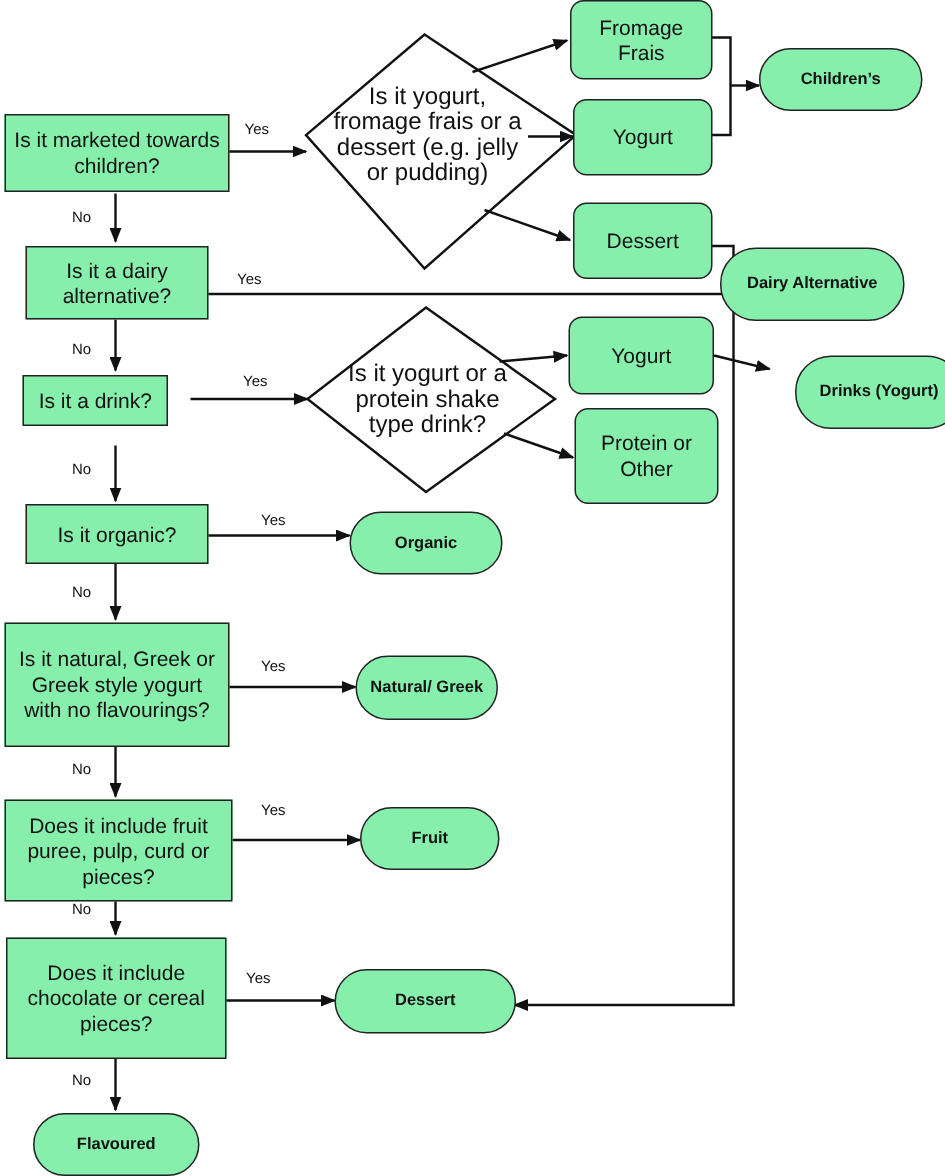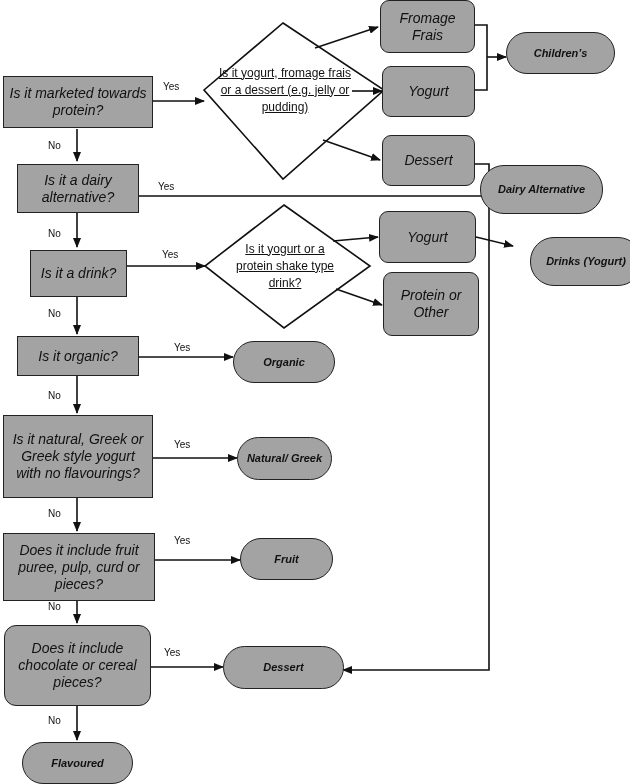--- a/index.html
+++ b/index.html
@@ -1,21 +1,21 @@
 <!DOCTYPE html>
 <html><head>
 <meta charset="utf-8">
 <style>
   html, body { margin:0; padding:0; background:#ffffff; }
   body { width:630px; height:784px; position:relative; overflow:hidden; font-family:"Liberation Sans", sans-serif; color:#111; }
   svg { position:absolute; left:0; top:0; }
-  .box { position:absolute; box-sizing:border-box; border:1.6px solid #222; background:#a3a3a3; display:flex; align-items:center; justify-content:center; text-align:center; font-size:14px; line-height:17px; padding:2px 4px;font-style:italic; }
+  .box { position:absolute; box-sizing:border-box; border:1.6px solid #222; background:#86efac; display:flex; align-items:center; justify-content:center; text-align:center; font-size:14px; line-height:17px; padding:2px 4px; }
   .rbox { border-radius:9px; }
   .term { border-radius:22px; font-weight:bold; font-size:11px; line-height:17px; }
-  .dtext { position:absolute; text-align:center; font-size:12px; line-height:17px; display:flex; align-items:center; justify-content:center;text-decoration:underline; }
+  .dtext { position:absolute; text-align:center; font-size:16px; line-height:17px; display:flex; align-items:center; justify-content:center; }
   .lbl { position:absolute; font-size:10px; line-height:15px; }
 </style>
 </head>
 <body>
 
 <svg width="630" height="784">
   <defs>
     <marker id="ah" markerWidth="10" markerHeight="8" refX="9" refY="4" orient="auto" markerUnits="userSpaceOnUse">
       <path d="M0,0 L10,4 L0,8 Z" fill="#111"></path>
     </marker>
@@ -50,38 +50,38 @@
 
     <polyline points="474,164 489,164 489,670 343,670" marker-end="url(#ah)"></polyline>
 
     <line x1="333" y1="241" x2="378" y2="237" marker-end="url(#ah)"></line>
     <line x1="336" y1="289" x2="382" y2="305" marker-end="url(#ah)"></line>
     <line x1="476" y1="237" x2="513" y2="246" marker-end="url(#ah)"></line>
   </g>
 </svg>
 
 <div class="box" style="left:3px;top:76px;width:150px;height:52px;">
-    <span>Is it marketed towards protein?</span>
+    <span>Is it marketed towards children?</span>
   </div>
 <div class="box" style="left:17px;top:164px;width:122px;height:49px;">
     <span>Is it a dairy alternative?</span>
   </div>
-<div class="box" style="left:30px;top:250px;width:97px;height:47px;">
+<div class="box" style="left:15px;top:250px;width:97px;height:34px;">
     <span>Is it a drink?</span>
   </div>
 <div class="box" style="left:17px;top:336px;width:122px;height:40px;">
     <span>Is it organic?</span>
   </div>
 <div class="box" style="left:3px;top:415px;width:150px;height:83px;">
     <span>Is it natural, Greek or Greek style yogurt with no flavourings?</span>
   </div>
 <div class="box" style="left:3px;top:533px;width:152px;height:68px;">
     <span>Does it include fruit puree, pulp, curd or pieces?</span>
   </div>
-<div class="box" style="left:4px;top:625px;width:147px;height:81px;border-radius:12px;">
+<div class="box" style="left:4px;top:625px;width:147px;height:81px;">
     <span>Does it include chocolate or cereal pieces?</span>
   </div>
 
 <div class="dtext" style="left:218px;top:46px;width:134px;height:88px;">Is it yogurt, fromage frais or a dessert (e.g. jelly or pudding)</div>
 <div class="dtext" style="left:228px;top:236px;width:114px;height:60px;">Is it yogurt or a protein shake type drink?</div>
 
 <div class="box rbox" style="left:380px;top:0px;width:95px;height:53px;">
     <span>Fromage Frais</span>
   </div>
 <div class="box rbox" style="left:382px;top:66px;width:93px;height:51px;">

